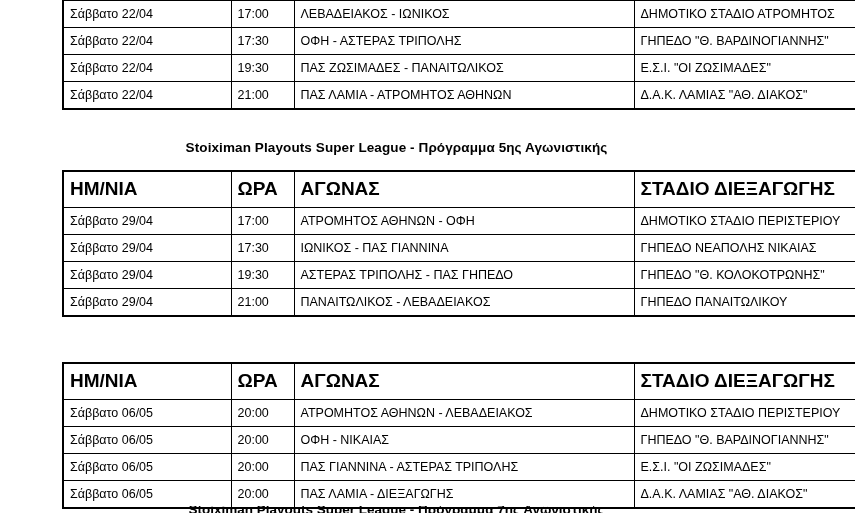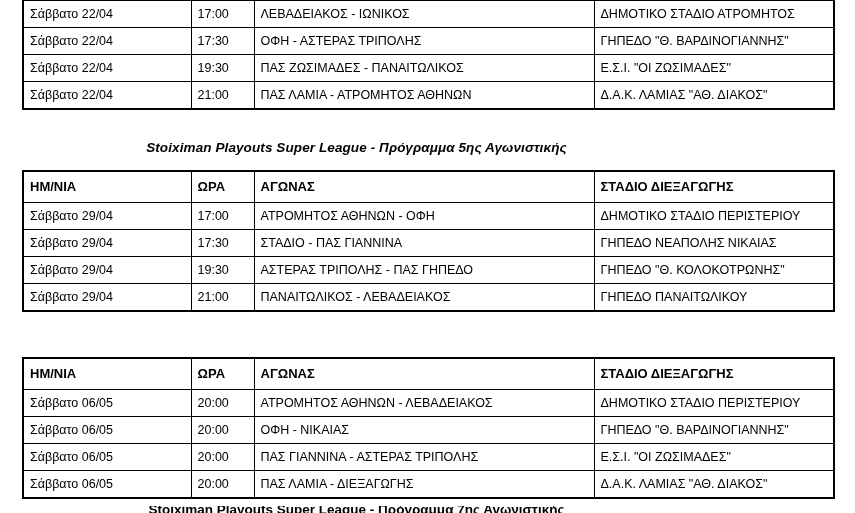--- a/index.html
+++ b/index.html
@@ -13,20 +13,21 @@
     font-family: "Liberation Sans", sans-serif;
     color: #000000;
     overflow: hidden;
     position: relative;
   }
   .page {
     position: relative;
     width: 713px;
     height: 513px;
     box-sizing: border-box;
+    margin-left: 40px;
   }
 
   table.sched {
     border-collapse: collapse;
     table-layout: fixed;
     border: 2px solid #000;
     margin: 0 22px 0 22px;
     width: 811px;
     font-size: 12.5px;
   }
@@ -35,21 +36,21 @@
     padding: 4px 6px 5px 6px;
     text-align: left;
     vertical-align: middle;
     font-weight: normal;
     white-space: nowrap;
     overflow: hidden;
     height: 17px;
   }
   table.sched th {
     font-weight: bold;
-    font-size: 13px;
+    font-size: 19px;
     padding-top: 6px;
     padding-bottom: 7px;
   }
   
   col.c-date { width: 168px; }
   col.c-time { width: 63px; }
   col.c-match { width: 340px; }
   col.c-venue { width: 240px; }
 
   
@@ -60,21 +61,20 @@
     border-top: 2px solid #000;
   }
 
   .section-title {
     text-align: center;
     font-weight: bold;
     font-size: 13.5px;
     margin: 0;
     padding: 0;
     letter-spacing: 0.1px;
-    font-style: italic;
   }
 
   .gap-after-table { height: 30px; }
   .gap-after-title { height: 15px; }
 
   .clipped-title {
     text-align: center;
     font-weight: bold;
     font-size: 13.5px;
     position: absolute;
@@ -155,21 +155,21 @@
       <tbody>
         <tr>
           <td>Σάββατο 29/04</td>
           <td>17:00</td>
           <td>ΑΤΡΟΜΗΤΟΣ ΑΘΗΝΩΝ - ΟΦΗ</td>
           <td>ΔΗΜΟΤΙΚΟ ΣΤΑΔΙΟ ΠΕΡΙΣΤΕΡΙΟΥ</td>
         </tr>
         <tr>
           <td>Σάββατο 29/04</td>
           <td>17:30</td>
-          <td>ΣΤΑΔΙΟ - ΠΑΣ ΓΙΑΝΝΙΝΑ</td>
+          <td>ΙΩΝΙΚΟΣ - ΠΑΣ ΓΙΑΝΝΙΝΑ</td>
           <td>ΓΗΠΕΔΟ ΝΕΑΠΟΛΗΣ ΝΙΚΑΙΑΣ</td>
         </tr>
         <tr>
           <td>Σάββατο 29/04</td>
           <td>19:30</td>
           <td>ΑΣΤΕΡΑΣ ΤΡΙΠΟΛΗΣ - ΠΑΣ ΓΗΠΕΔΟ</td>
           <td>ΓΗΠΕΔΟ "Θ. ΚΟΛΟΚΟΤΡΩΝΗΣ"</td>
         </tr>
         <tr>
           <td>Σάββατο 29/04</td>

